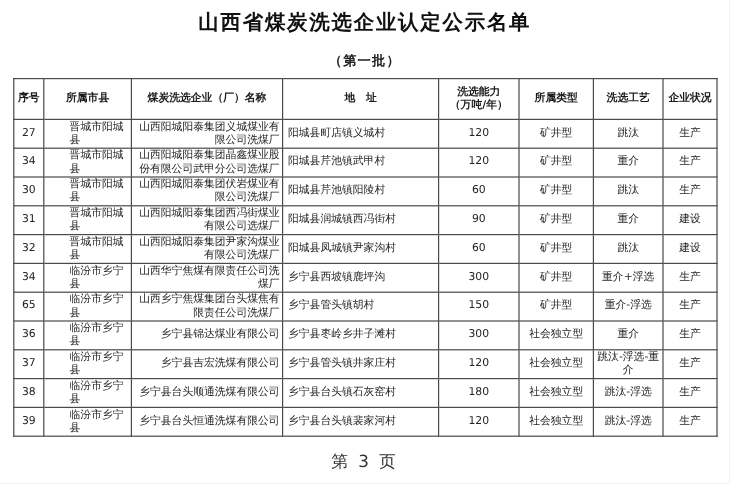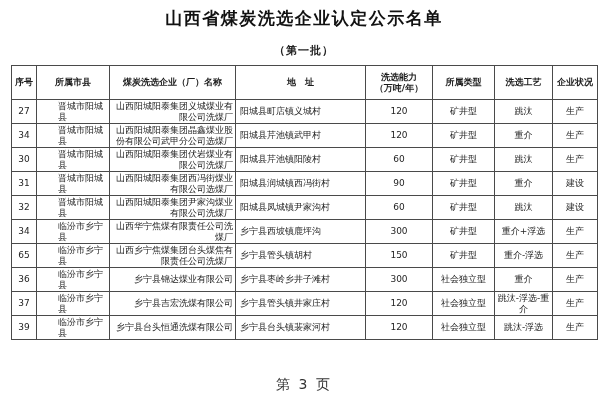--- a/index.html
+++ b/index.html
@@ -159,20 +159,30 @@
           <td class="c0">37</td>
           <td class="c1">临汾市乡宁县</td>
           <td class="c2">乡宁县吉宏洗煤有限公司</td>
           <td class="c3">乡宁县管头镇井家庄村</td>
           <td class="c4">120</td>
           <td class="c5">社会独立型</td>
           <td class="c6">跳汰-浮选-重介</td>
           <td class="c7">生产</td>
         </tr>
         <tr class="row">
+          <td class="c0">38</td>
+          <td class="c1">临汾市乡宁县</td>
+          <td class="c2">乡宁县台头顺通洗煤有限公司</td>
+          <td class="c3">乡宁县台头镇石灰窑村</td>
+          <td class="c4">180</td>
+          <td class="c5">社会独立型</td>
+          <td class="c6">跳汰-浮选</td>
+          <td class="c7">生产</td>
+        </tr>
+        <tr class="row">
           <td class="c0">39</td>
           <td class="c1">临汾市乡宁县</td>
           <td class="c2">乡宁县台头恒通洗煤有限公司</td>
           <td class="c3">乡宁县台头镇裴家河村</td>
           <td class="c4">120</td>
           <td class="c5">社会独立型</td>
           <td class="c6">跳汰-浮选</td>
           <td class="c7">生产</td>
         </tr>
       </tbody>

